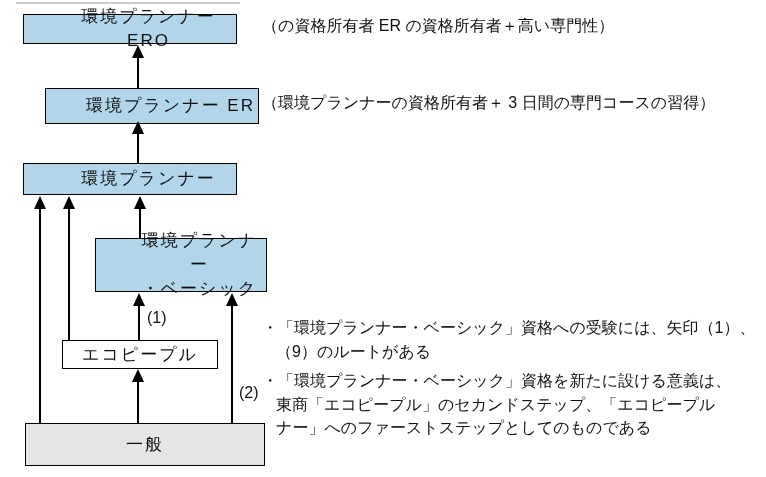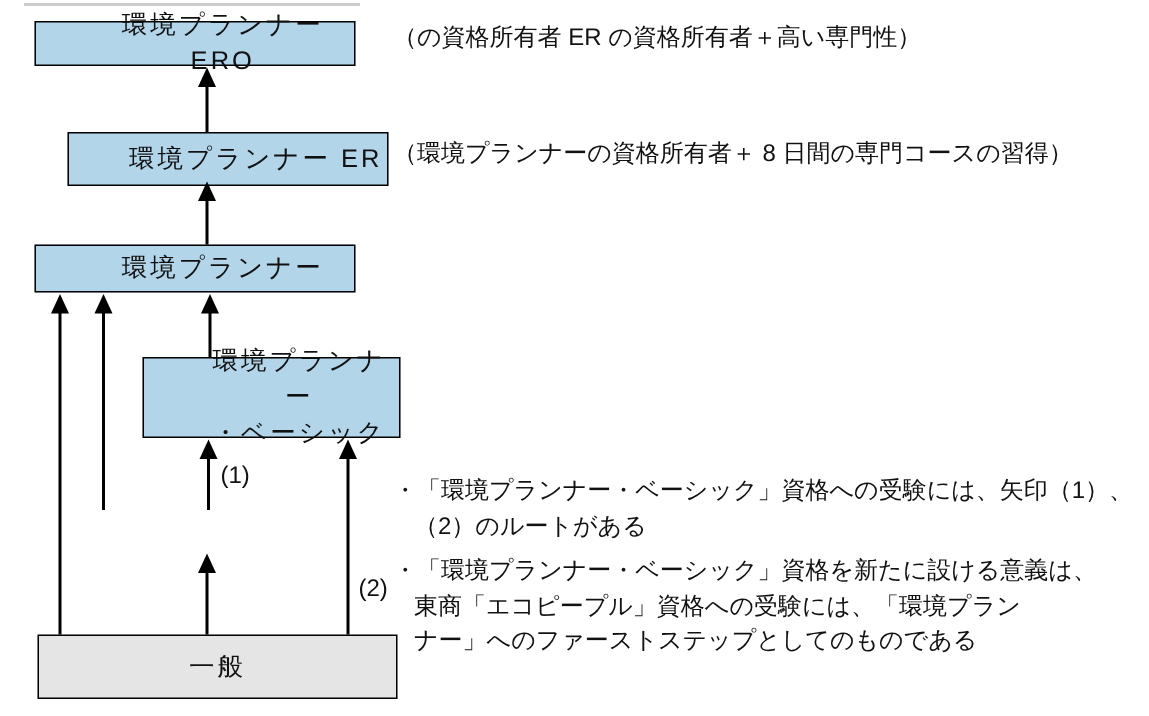--- a/index.html
+++ b/index.html
@@ -88,20 +88,21 @@
 
 <div class="canvas">
 
   <div class="top-line"></div>
 
   <div class="dbox fill-blue box-ero">環境プランナー ERO</div>
   <div class="dbox fill-blue box-er">環境プランナー ER</div>
   <div class="dbox fill-blue box-planner">環境プランナー</div>
   <div class="dbox fill-blue box-basic">環境プランナー
 ・ベーシック</div>
+  <div class="dbox fill-white box-eco">エコピープル</div>
   <div class="dbox fill-gray box-general">一般</div>
 
   <div class="ahead" style="left:132px; top:45px;"></div>
   <div class="vline" style="left:137px; top:56px; height:32px;"></div>
 
   <div class="ahead" style="left:132px; top:121px;"></div>
   <div class="vline" style="left:137px; top:132px; height:31px;"></div>
 
   <div class="ahead" style="left:34px; top:196px;"></div>
   <div class="vline" style="left:39px; top:207px; height:216px;"></div>
@@ -118,21 +119,21 @@
   <div class="ahead" style="left:226px; top:293px;"></div>
   <div class="vline" style="left:231px; top:304px; height:119px;"></div>
 
   <div class="ahead" style="left:132px; top:369px;"></div>
   <div class="vline" style="left:137px; top:380px; height:43px;"></div>
 
   <div class="route-label" style="left:147px; top:309px;">(1)</div>
   <div class="route-label" style="left:239px; top:384px;">(2)</div>
 
   <div class="note note-ero">（の資格所有者 ER の資格所有者＋高い専門性）</div>
-  <div class="note note-er">（環境プランナーの資格所有者＋ 8 日間の専門コースの習得）</div>
+  <div class="note note-er">（環境プランナーの資格所有者＋ 3 日間の専門コースの習得）</div>
 
   <div class="note bullet bullet-3">・「環境プランナー・ベーシック」資格への受験には、矢印（1）、
-（2）のルートがある</div>
+（9）のルートがある</div>
   <div class="note bullet bullet-4">・「環境プランナー・ベーシック」資格を新たに設ける意義は、
-東商「エコピープル」資格への受験には、「環境プラン
+東商「エコピープル」のセカンドステップ、「エコピープル
 ナー」へのファーストステップとしてのものである</div>
 
 </div>
 
 </body></html>

